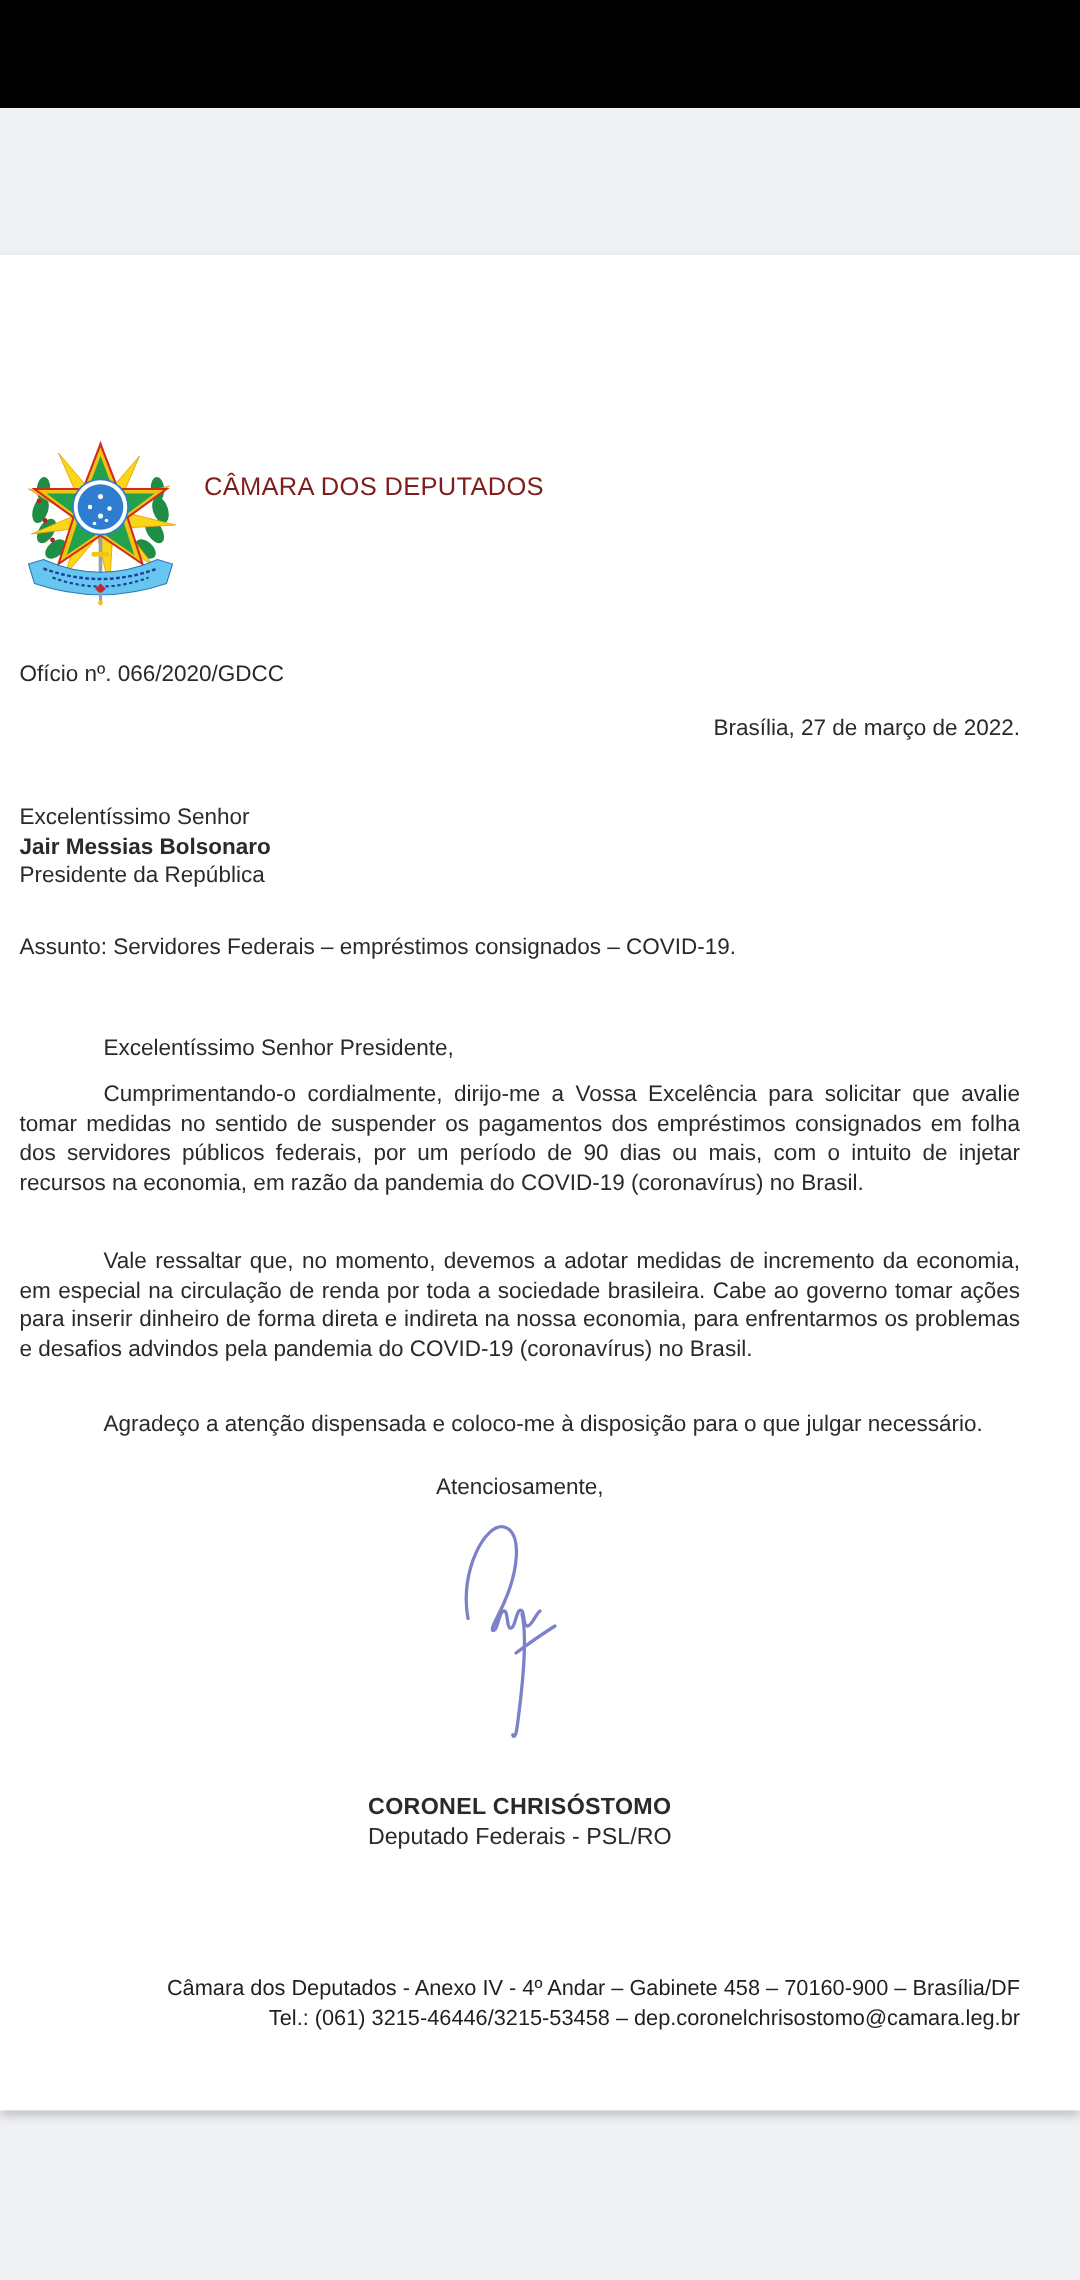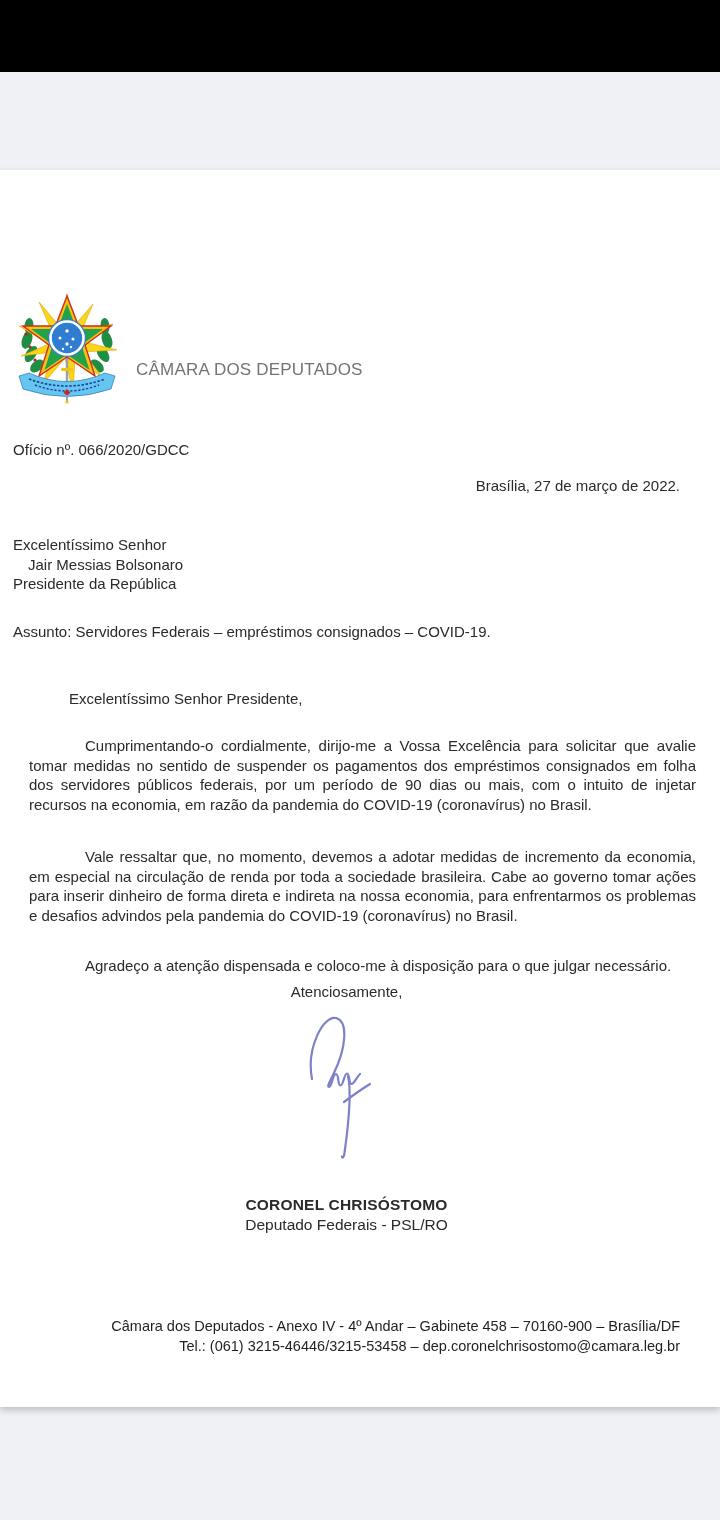--- a/index.html
+++ b/index.html
@@ -21,38 +21,38 @@
     background:#ffffff;
     box-shadow:0 3px 7px rgba(0,0,0,0.22);
   }
   .abs { position:absolute; left:13px; width:667px; }
 
   
   .coat {
     position:absolute; left:15px; top:124px; width:104px; height:110px;
   }
   .letterhead-text { position:absolute; left:136px; top:145px; }
-  .org-name  { font-size:17px; letter-spacing:.2px; color:#737373;margin-top:45px; }
+  .org-name  { font-size:17px; letter-spacing:.2px; color:#7f1d1d; }
   .office-line { font-size:15.5px; margin-top:5px; color:#222; }
   .office-line b { font-weight:bold; }
 
   .ref      { top:271px; font-size:15px; }
   .dateline { top:307px; font-size:15px; text-align:right; }
 
   .addressee { top:365px; font-size:15px; line-height:19.5px; }
-  .addressee .bold { font-weight:normal;margin-left:15px; }
+  .addressee .bold { font-weight:bold; }
 
   .subject  { top:453px; font-size:15px; }
 
   .salutation { top:520px; font-size:15px; text-indent:56px; }
 
   .para {
     font-size:15px; line-height:19.5px;
     text-align:justify; text-indent:56px;
-    margin:16px;
+    margin:0;
   }
   .p1 { top:550px; }
   .p2 { top:661px; }
   .p3 { top:770px; }
 
   .closing { top:813px; font-size:15px; text-align:center; }
 
   .sig-wrap { top:843px; text-align:center; height:152px; }
   .sig-wrap svg { display:inline-block; margin-left:-14px; }
 

